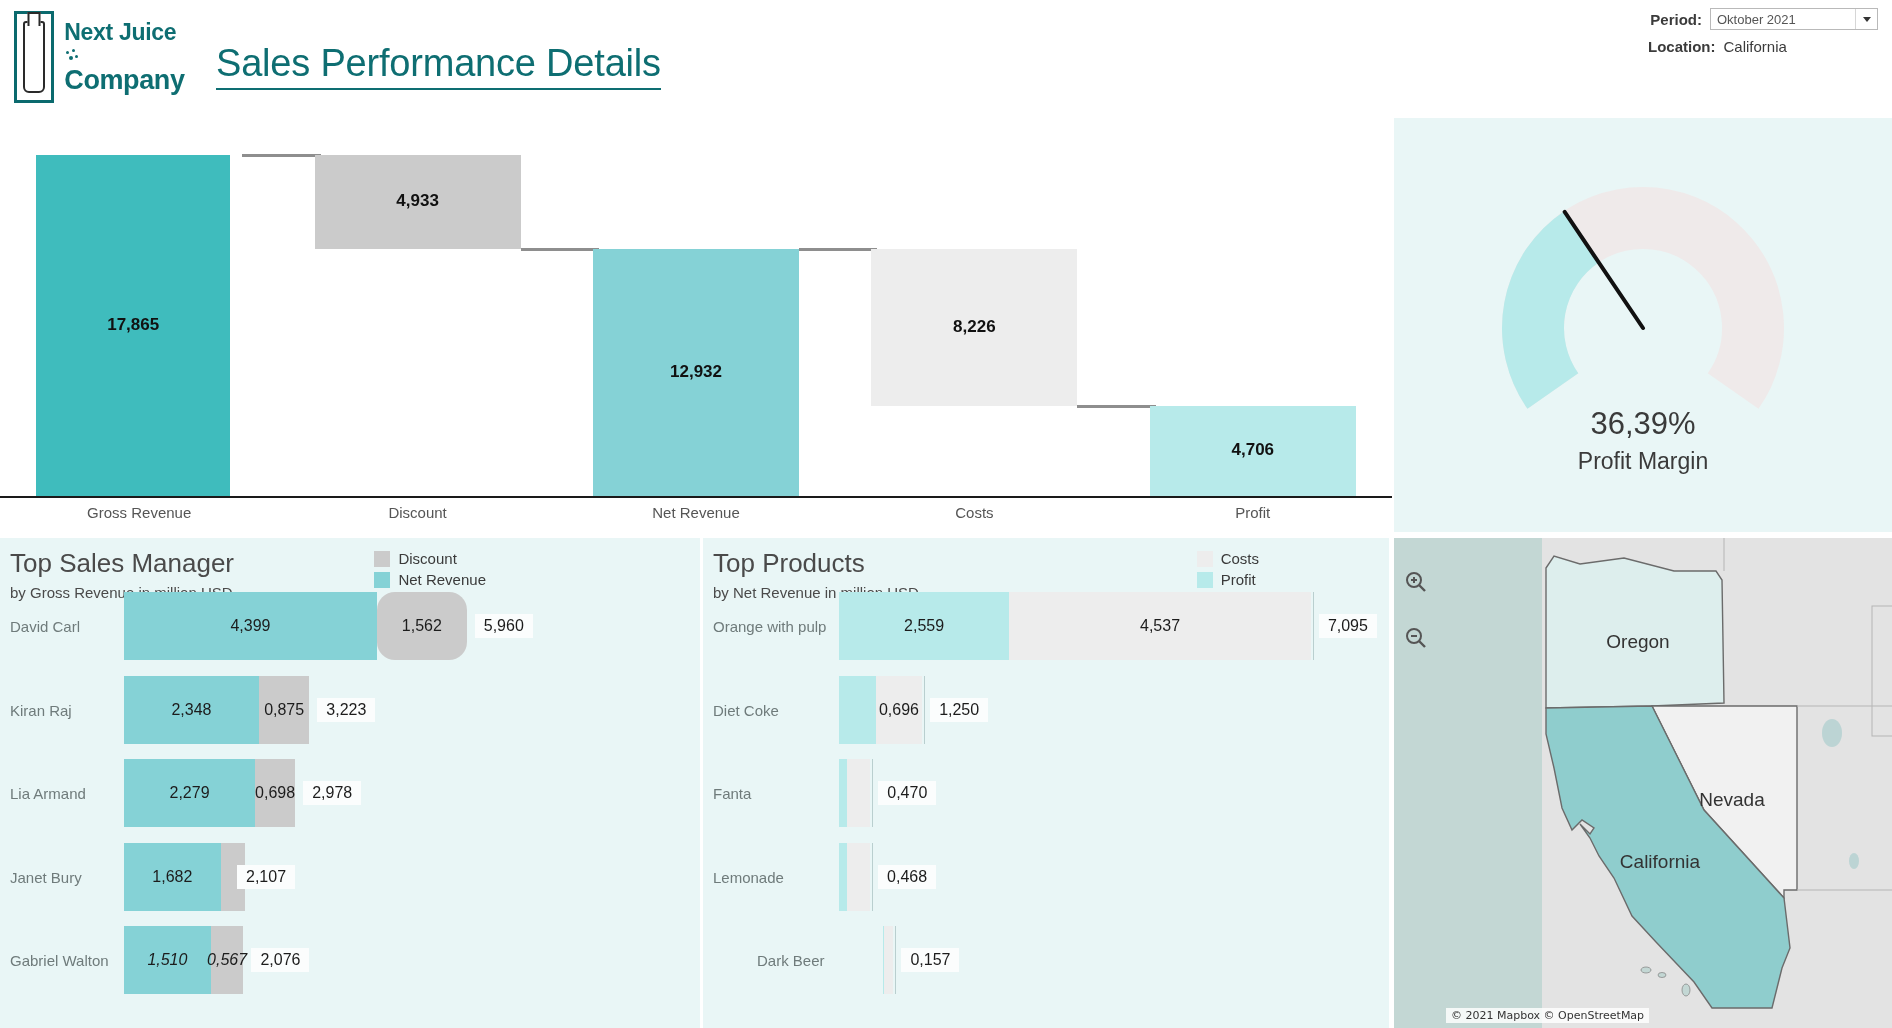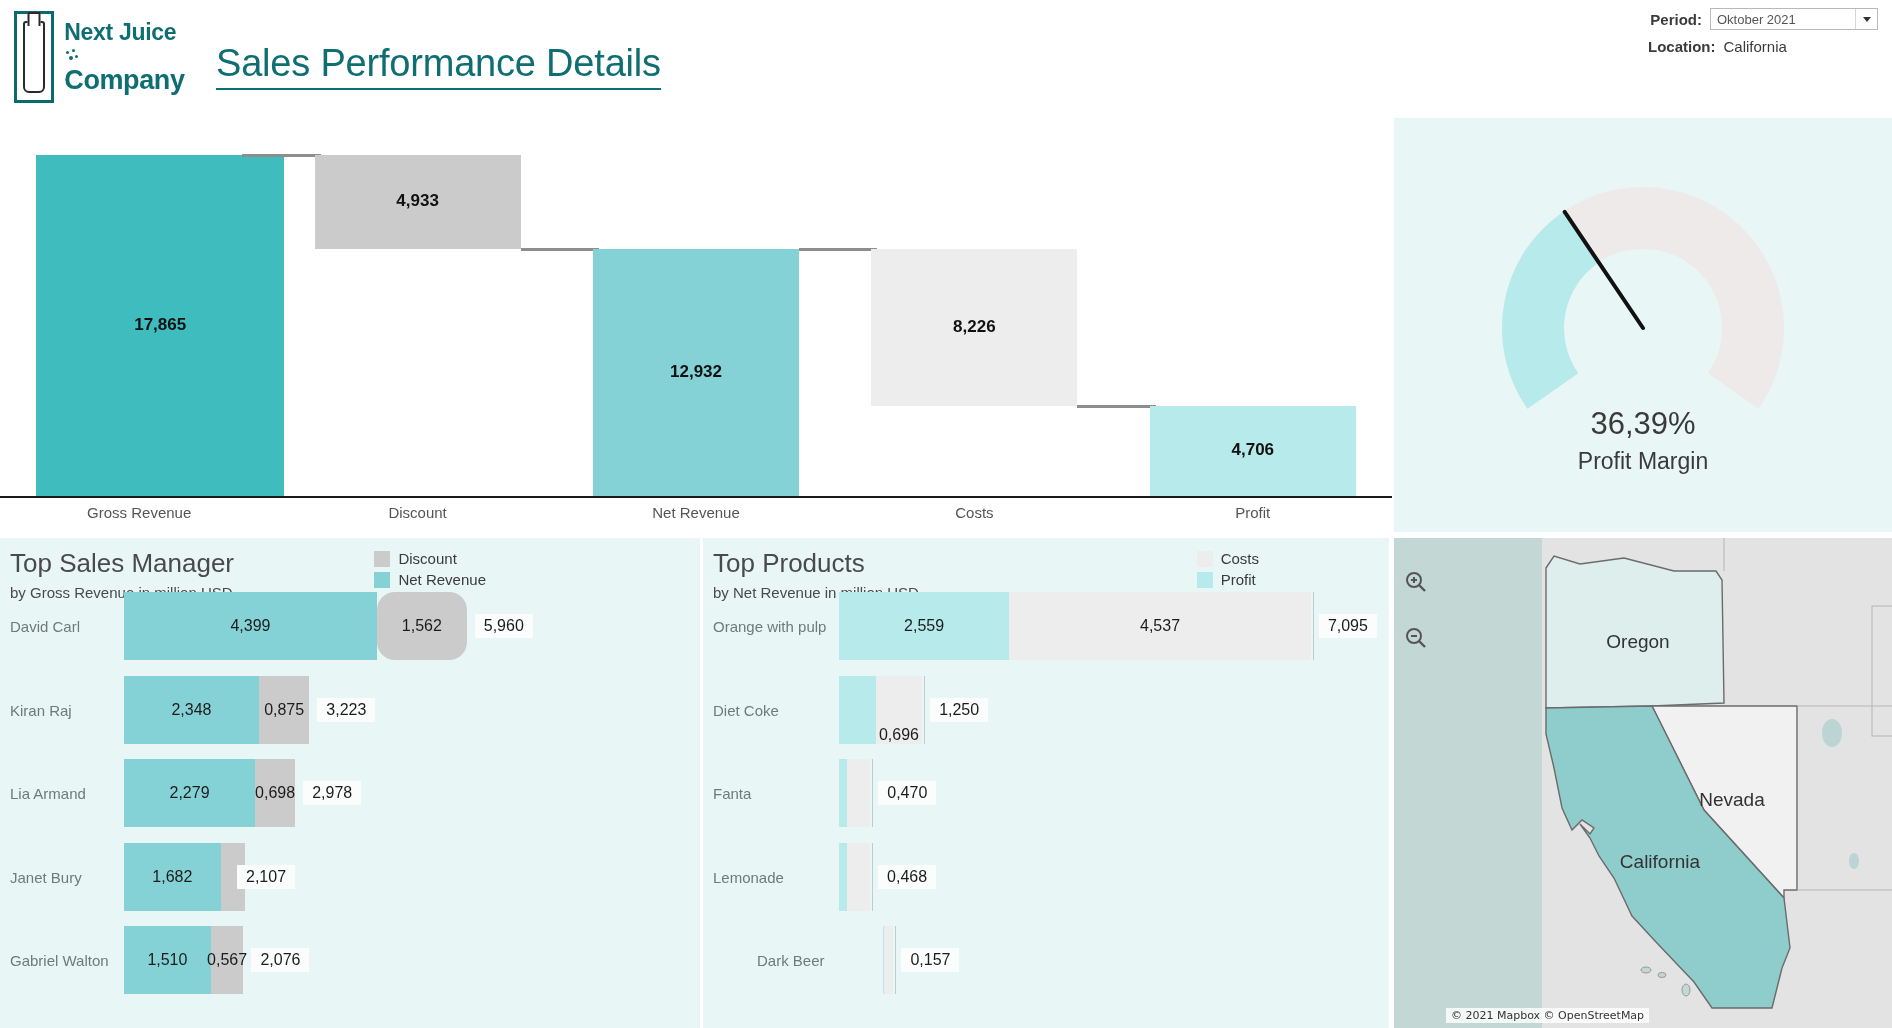--- a/index.html
+++ b/index.html
@@ -142,21 +142,21 @@
     </div>
 
     <div class="loc-row">
       <span class="loc-label">Location:</span>
       <span class="loc-value">California</span>
     </div>
   </div>
 
   <div class="waterfall">
     <div class="wf-plot" id="wf-plot">
-        <div class="wf-col" style="left: 36.2px; width: 248px;">
+        <div class="wf-col" style="left: 36.2px; width: 194px;">
           <div class="wf-bar" style="top: 31.1908px; height: 340.809px; background: rgb(63, 188, 189);"></div>
           <div class="wf-val" style="top: 190.595px;">17,865</div>
         </div>
         <div class="wf-conn" style="left: 242.2px; width: 78.4px; top: 30.1908px;"></div>
         <div class="wf-col" style="left: 314.6px; width: 206px;">
           <div class="wf-bar" style="top: 31.1908px; height: 94.1065px; background: rgb(203, 203, 203);"></div>
           <div class="wf-val" style="top: 67.244px;">4,933</div>
         </div>
         <div class="wf-conn" style="left: 520.6px; width: 78.4px; top: 124.297px;"></div>
         <div class="wf-col" style="left: 593px; width: 206px;">
@@ -249,21 +249,21 @@
           <div class="bar-track" style="left: 124px; width: 121.153px;">
             <div class="seg" style="left: 0px; width: 96.715px; background: rgb(133, 210, 214);">
               <span class="seg-lab">1,682</span>
             </div>
             <div class="seg" style="left: 96.715px; width: 24.4375px; background: rgb(203, 203, 203);"></div>
           </div>
           <div class="bar-total" style="left: 237px;">2,107</div>
         </div>
         <div class="bar-row" style="top: 388px;">
           <div class="bar-cat">Gabriel Walton</div>
-          <div class="bar-track" style="left: 124px; width: 139px;">
+          <div class="bar-track" style="left: 124px; width: 139px; font-style: italic;">
             <div class="seg" style="left: 0px; width: 86.825px; background: rgb(133, 210, 214);">
               <span class="seg-lab">1,510</span>
             </div>
             <div class="seg" style="left: 86.825px; width: 32.6025px; background: rgb(203, 203, 203);">
               <span class="seg-lab">0,567</span>
             </div>
           </div>
           <div class="bar-total" style="left: 251.427px;">2,076</div>
         </div>
       </div>
@@ -293,21 +293,21 @@
               <span class="seg-lab">4,537</span>
             </div>
           </div>
           <div class="ref-line" style="left: 609.884px;"></div>
           <div class="bar-total" style="left: 615.884px;">7,095</div>
         </div>
         <div class="bar-row" style="top: 137.5px;">
           <div class="bar-cat">Diet Coke</div>
           <div class="bar-track" style="left: 136px; width: 83.125px;">
             <div class="seg" style="left: 0px; width: 36.841px; background: rgb(183, 234, 234);"></div>
-            <div class="seg" style="left: 36.841px; width: 46.284px; background: rgb(237, 237, 237); align-items: flex-end;">
+            <div class="seg" style="left: 36.841px; width: 46.284px; background: rgb(237, 237, 237);">
               <span class="seg-lab">0,696</span>
             </div>
           </div>
           <div class="ref-line" style="left: 221.125px;"></div>
           <div class="bar-total" style="left: 227.125px;">1,250</div>
         </div>
         <div class="bar-row" style="top: 221px;">
           <div class="bar-cat">Fanta</div>
           <div class="bar-track" style="left: 136px; width: 31.255px;">
             <div class="seg" style="left: 0px; width: 7.98px; background: rgb(183, 234, 234);"></div>

